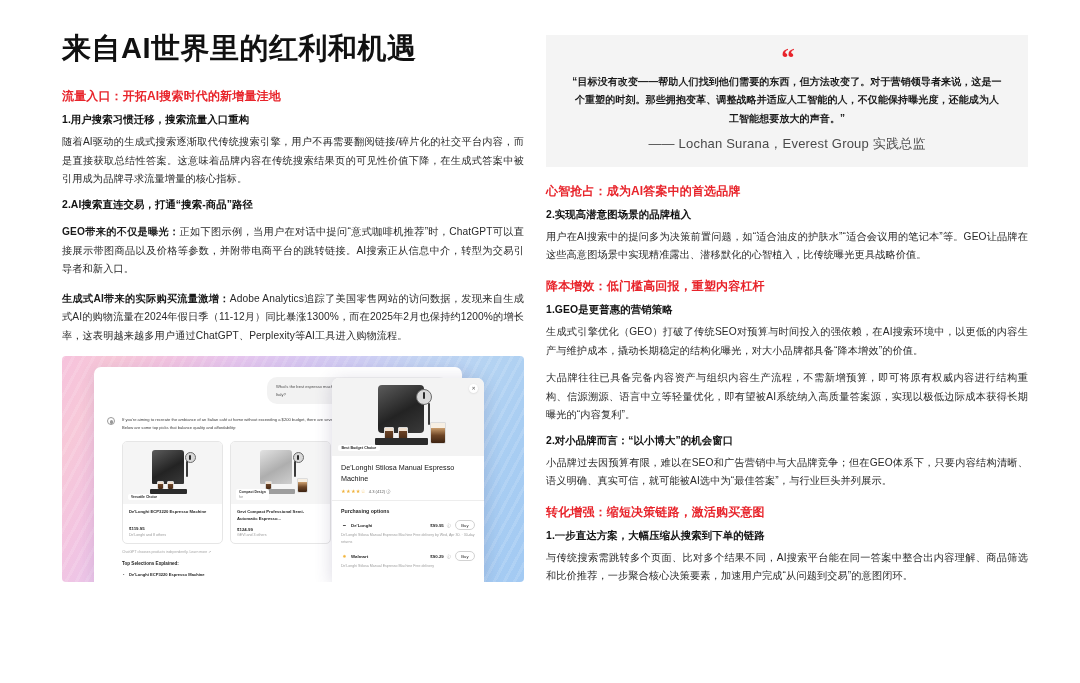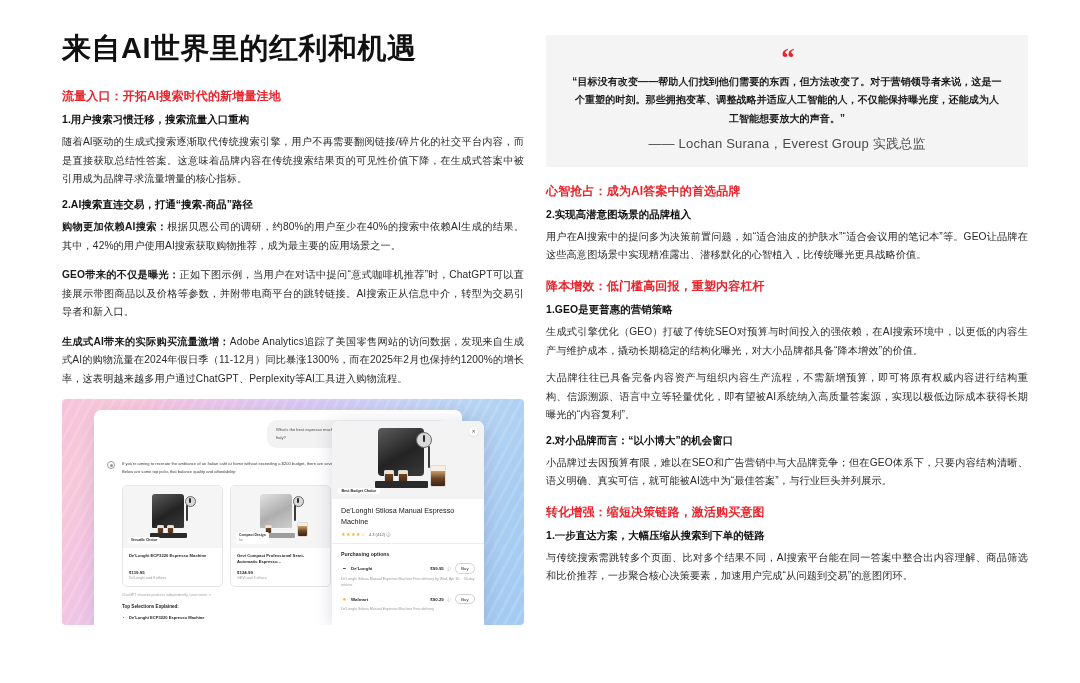--- a/index.html
+++ b/index.html
@@ -366,21 +366,20 @@
 
       <h1 class="doc-title">来自AI世界里的红利和机遇</h1>
 
 
       <div class="sec-head">流量入口：开拓AI搜索时代的新增量洼地</div>
 
       <div class="sub-head">1.用户搜索习惯迁移，搜索流量入口重构</div>
       <p class="para">随着AI驱动的生成式搜索逐渐取代传统搜索引擎，用户不再需要翻阅链接/碎片化的社交平台内容，而是直接获取总结性答案。这意味着品牌内容在传统搜索结果页的可见性价值下降，在生成式答案中被引用成为品牌寻求流量增量的核心指标。</p>
 
       <div class="sub-head">2.AI搜索直连交易，打通“搜索-商品”路径</div>
-      <p class="para"><span class="lead-in">购物更加依赖AI搜索：</span><span>根据贝恩公司的调研，约80%的用户至少在40%的搜索中依赖AI生成的结果。其中，42%的用户使用AI搜索获取购物推荐，成为最主要的应用场景之一。</span></p>
 
       <p class="para spaced"><span class="lead-in">GEO带来的不仅是曝光：</span><span>正如下图示例，当用户在对话中提问“意式咖啡机推荐”时，ChatGPT可以直接展示带图商品以及价格等参数，并附带电商平台的跳转链接。AI搜索正从信息中介，转型为交易引导者和新入口。</span></p>
 
       <p class="para spaced"><span class="lead-in">生成式AI带来的实际购买流量激增：</span><span>Adobe Analytics追踪了美国零售网站的访问数据，发现来自生成式AI的购物流量在2024年假日季（11-12月）同比暴涨1300%，而在2025年2月也保持约1200%的增长率，这表明越来越多用户通过ChatGPT、Perplexity等AI工具进入购物流程。</span></p>
 
       <div class="figure">
 
         <div class="chat-panel">
 
           <div class="user-bubble">What's the best espresso machine under $200 that comes close to the taste of coffee in Italy?</div>

